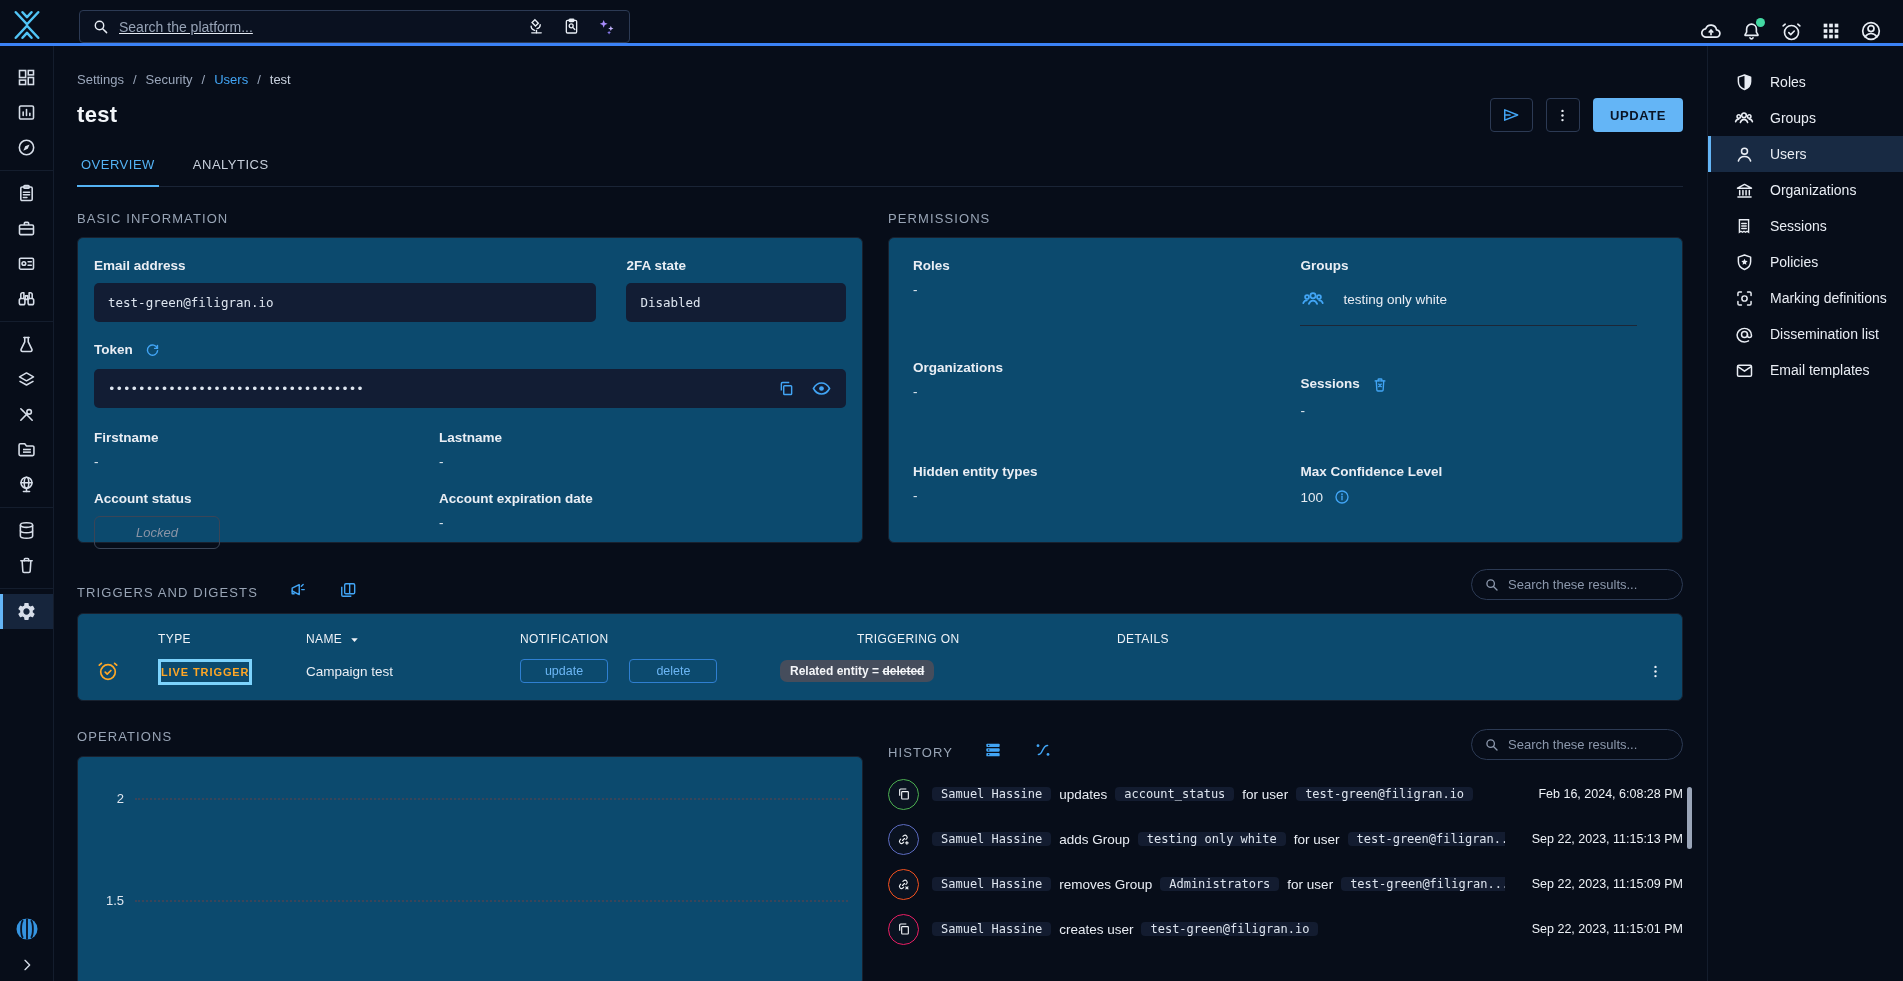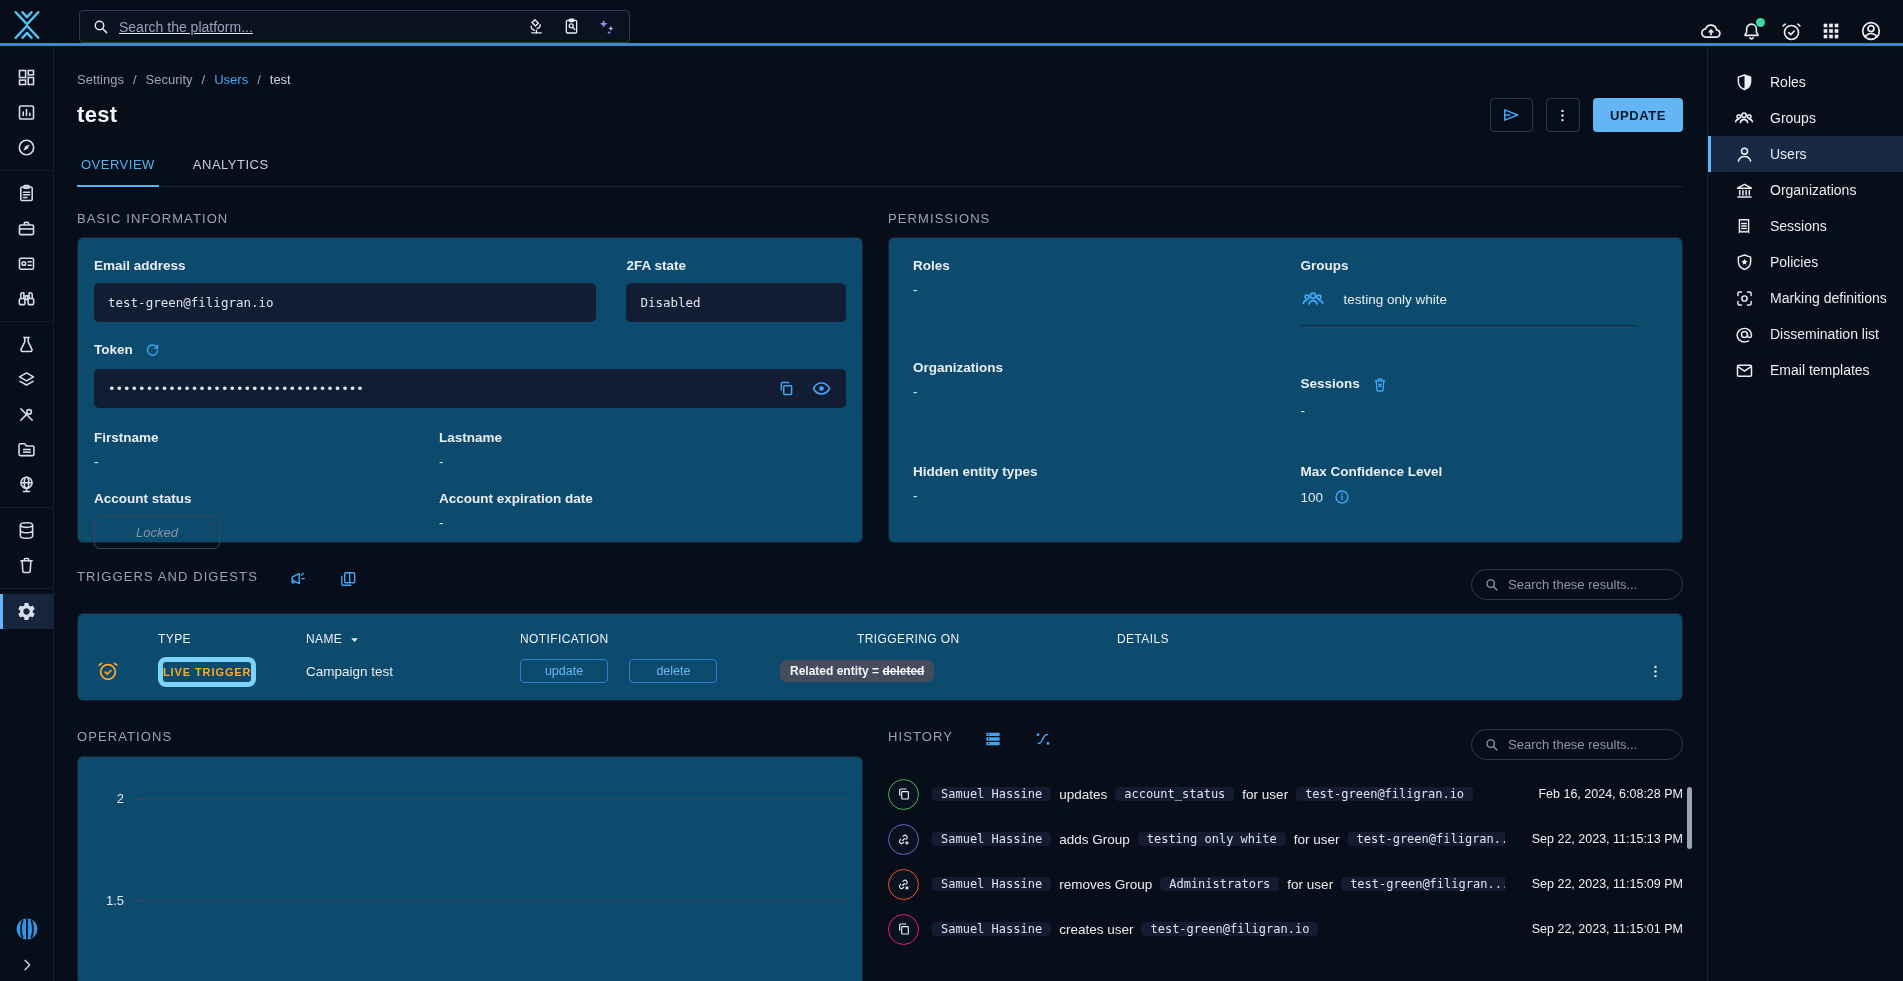--- a/index.html
+++ b/index.html
@@ -59,21 +59,21 @@
     display:flex; align-items:center; justify-content:center; color:#42a5f5; cursor:pointer; }
   .icon-btn.kebab { width:34px; color:#e9edf4; }
   .update-btn { height:34px; padding:0 17px; background:#64b5f6; color:#0a1426; border:none; border-radius:4px;
     font-family:"Liberation Sans",sans-serif; font-size:13px; font-weight:bold; letter-spacing:.6px; cursor:pointer; }
 
   .tabs { display:flex; gap:30px; margin-top:14px; border-bottom:1px solid #1a2436; }
   .tab { padding:11px 4px 13px; font-size:13px; letter-spacing:.5px; color:#c7cfdb; cursor:pointer; }
   .tab.active { color:#54b2f3; border-bottom:2px solid #54b2f3; margin-bottom:-1px; }
 
   .sec-head { font-size:13px; letter-spacing:1.1px; color:#98a4b5; }
-  .sec-row { display:flex; align-items:flex-start; gap:30px; }
+  .sec-row { display:flex; align-items:flex-end; gap:30px; }
 
   .row1 { display:flex; gap:25px; margin-top:24px; }
   .col-l { width:786px; flex:none; }
   .col-r { flex:1; min-width:0; }
 
   .panel { background:#0c4a6e; border:1px solid #18212f; border-radius:6px; }
   .p-basic, .p-perm { height:306px; margin-top:11px; padding:20px 16px; }
   .p-perm { padding:20px 24px; }
 
   .flabel { display:block; font-size:13.5px; font-weight:bold; color:#eaeef4; }
@@ -106,22 +106,22 @@
   .search-pill input::placeholder { color:#8c98ac; }
 
   .p-triggers { margin-top:13px; height:88px; padding:0 18px; }
   .t-head, .t-row { display:flex; align-items:center; }
   .t-head { margin-top:18px; font-size:12px; font-weight:normal; letter-spacing:.4px; color:#eef2f7; }
   .tc0 { width:62px; flex:none; } .tc1 { width:148px; flex:none; } .tc2 { width:214px; flex:none; }
   .tc3 { width:337px; flex:none; } .tc4 { width:260px; flex:none; } .tc5 { flex:1; min-width:0; }
   .tc6 { width:30px; flex:none; display:flex; justify-content:flex-end; }
   .t-row { margin-top:13px; }
   .name-head { display:flex; align-items:center; gap:6px; cursor:pointer; }
-  .chip-live { border:5px solid #7dd3fc; color:#ffa726; width:122px; text-align:center; padding:4px 0;
-    border-radius:8px; font-size:11px; font-weight:bold; letter-spacing:.9px; }
+  .chip-live { border:3px solid #7dd3fc; color:#ffa726; width:122px; text-align:center; padding:4px 0;
+    border-radius:0; font-size:11px; font-weight:bold; letter-spacing:.9px; }
   .t-name { font-size:13.5px; color:#eaeef4; }
   .chip-dark { display:inline-block; background:#121c30; border-radius:4px; padding:5px 10px;
     font-family:"DejaVu Sans Mono",monospace; font-size:12px; color:#dde4ee; }
   .chip-oblue { display:inline-block; border:1px solid #2f7fd1; color:#6cb6f5; width:88px; text-align:center;
     padding:4px 0; border-radius:4px; font-size:12.5px; margin-right:17px; cursor:pointer; }
   .chip-gray { display:inline-block; background:#454d5c; color:#f3f5f8; font-weight:bold; font-size:12px;
     padding:4px 10px; border-radius:7px; }
   .struck { text-decoration:line-through; }
   .kebab-v { color:#e9edf4; cursor:pointer; }
 

